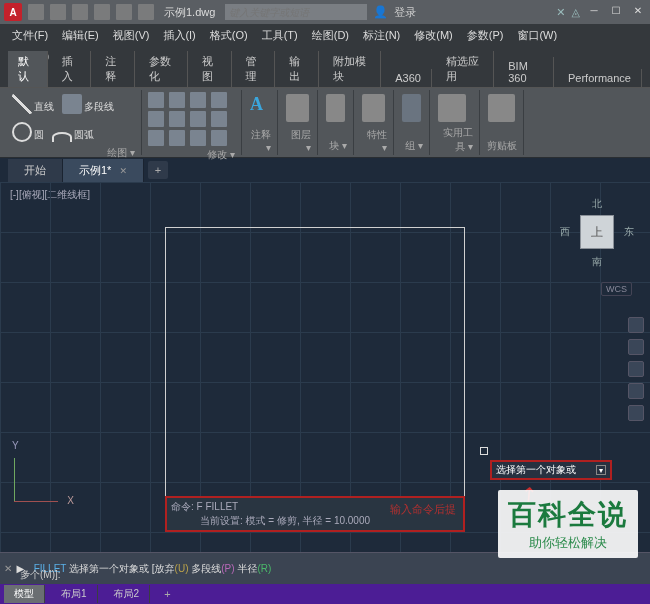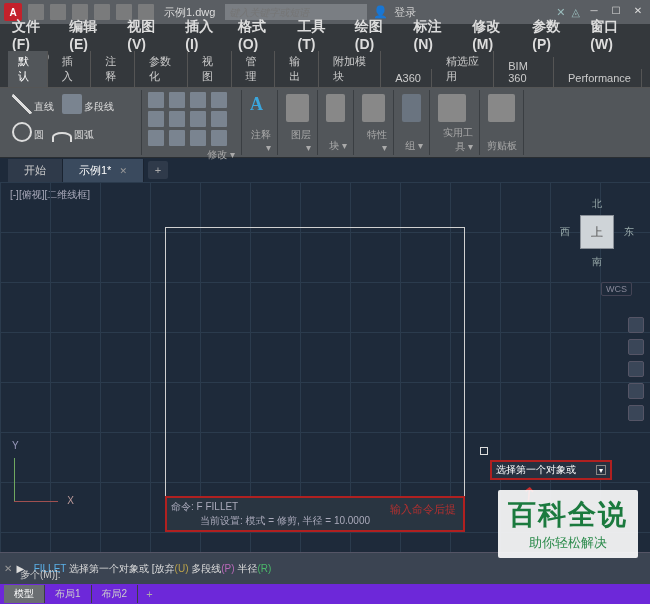--- a/index.html
+++ b/index.html
@@ -8,21 +8,21 @@
 .titlebar { height: 24px; background: #5a5e63; display: flex; align-items: center; padding: 0 4px; gap: 6px; }
 .titlebar .logo { width: 18px; height: 18px; background: #c4212b; border-radius: 2px; display: flex; align-items: center; justify-content: center; color: #fff; font-weight: bold; font-size: 10px; }
 .titlebar .qat-icon { width: 16px; height: 16px; background: #888; border-radius: 1px; opacity: 0.7; }
 .titlebar .doc-title { color: #ddd; font-size: 11px; margin: 0 4px; }
 .titlebar .search { flex: 0 0 110px; height: 16px; background: #7a7e83; border: none; font-size: 10px; padding: 0 4px; color: #ccc; font-style: italic; }
 .titlebar .spacer { flex: 1; }
 .titlebar .user-icon { color: #bbb; font-size: 12px; }
 .titlebar .win-btn { width: 16px; height: 14px; color: #ddd; text-align: center; cursor: pointer; font-size: 10px; }
 
 .menubar { height: 22px; background: #34383c; display: flex; align-items: center; padding: 0 6px; gap: 2px; }
-.menubar .menu-item { padding: 2px 6px; color: #ddd; font-size: 14px; cursor: pointer; font-weight: bold; }
+.menubar .menu-item { padding: 2px 6px; color: #ddd; font-size: 11px; cursor: pointer; }
 .helpbar { height: 20px; background: #34383c; display: flex; align-items: center; padding: 0 6px; }
 .helpbar .menu-item { padding: 2px 6px; color: #ddd; font-size: 11px; cursor: pointer; }
 
 .tabbar { height: 22px; background: #34383c; display: flex; align-items: flex-end; padding: 0 8px; gap: 4px; border-bottom: 1px solid #555; }
 .tabbar .tab { padding: 3px 10px; color: #ccc; font-size: 11px; cursor: pointer; border-right: 1px solid #555; }
 .tabbar .tab.active { background: #52565a; color: #fff; }
 
 .ribbon { height: 70px; background: #52565a; display: flex; align-items: stretch; padding: 2px 4px; gap: 0; border-bottom: 1px solid #2a2e32; }
 .ribbon-panel { border-right: 1px solid #3a3e42; padding: 2px 6px; display: flex; flex-direction: column; justify-content: space-between; position: relative; }
 .ribbon-panel .panel-tools { display: flex; gap: 4px; flex-wrap: wrap; }
@@ -77,21 +77,21 @@
 
 .cmdline { height: 32px; background: #3b4452; display: flex; align-items: center; padding: 0 4px; font-size: 10px; border-top: 1px solid #556; position: relative; }
 .cmdline .prompt-arrow { color: #ddd; margin: 0 4px; }
 .cmdline .cmd-text { color: #ddd; white-space: nowrap; overflow: hidden; }
 .cmdline .cmd-text .kw { color: #5ab0e8; }
 .cmdline .cmd-text .opt-u { color: #bba24a; }
 .cmdline .cmd-text .opt-p { color: #b968b9; }
 .cmdline .cmd-text .opt-r { color: #4ab96a; }
 .cmdline .line2 { position: absolute; left: 20px; bottom: 2px; color: #ccc; }
 
-.layout-tabs { height: 20px; background: #6d28d9; display: flex; align-items: center; padding: 0 4px; gap: 0; }
+.layout-tabs { height: 20px; background: #4c1d95; display: flex; align-items: center; padding: 0 4px; gap: 6px; }
 .layout-tabs .ltab { padding: 2px 10px; font-size: 10px; color: #ccc; border-right: 1px solid #3a3e42; cursor: pointer; }
 .layout-tabs .ltab.active { background: #6a6e72; color: #fff; }
 .layout-tabs .plus { padding: 2px 8px; color: #aaa; cursor: pointer; }
 
 .watermark { position: absolute; right: 12px; bottom: 46px; text-align: center; background: rgba(255,255,255,0.9); padding: 6px 10px; border-radius: 2px; margin-left: 8px; }
 .watermark .big { font-size: 28px; font-weight: bold; color: #1b7a3e; letter-spacing: 2px; }
 .watermark .small { font-size: 13px; color: #2a8a4a; }
 </style>
 </head>
 <body>
@@ -161,20 +161,21 @@
         </div>
       <div class="ribbon-btn">
           <div class="icon" style="border:2px solid #ddd;border-radius:50%;background:none"></div>
           <span class="lbl">圆</span>
         </div>
       <div class="ribbon-btn">
           <div class="icon" style="border:2px solid #ddd;border-radius:50% 50% 0 0;border-bottom:none;background:none;height:10px"></div>
           <span class="lbl">圆弧</span>
         </div>
     </div>
+    <div class="panel-label">绘图 ▾</div>
   </div>
   <div class="ribbon-panel" style="width:100px">
     <div class="icon-grid">
       <div class="small-icon"></div>
       <div class="small-icon"></div>
       <div class="small-icon"></div>
       <div class="small-icon"></div>
       <div class="small-icon"></div>
       <div class="small-icon"></div>
       <div class="small-icon"></div>

